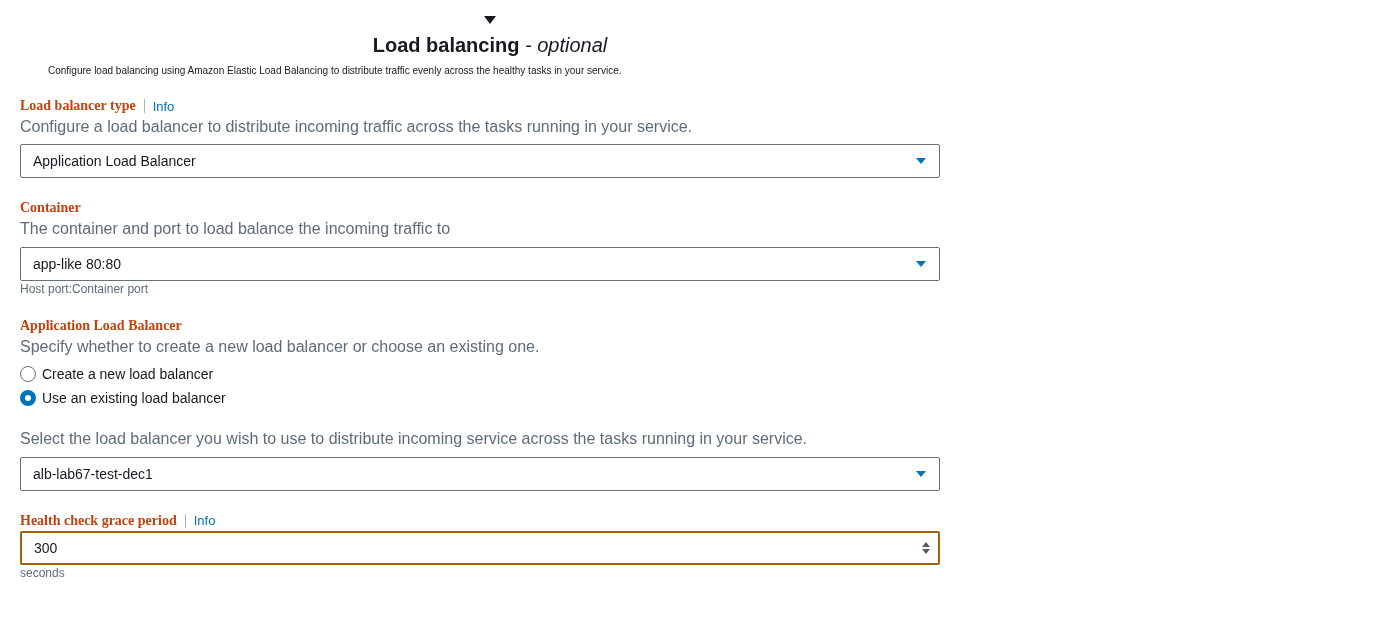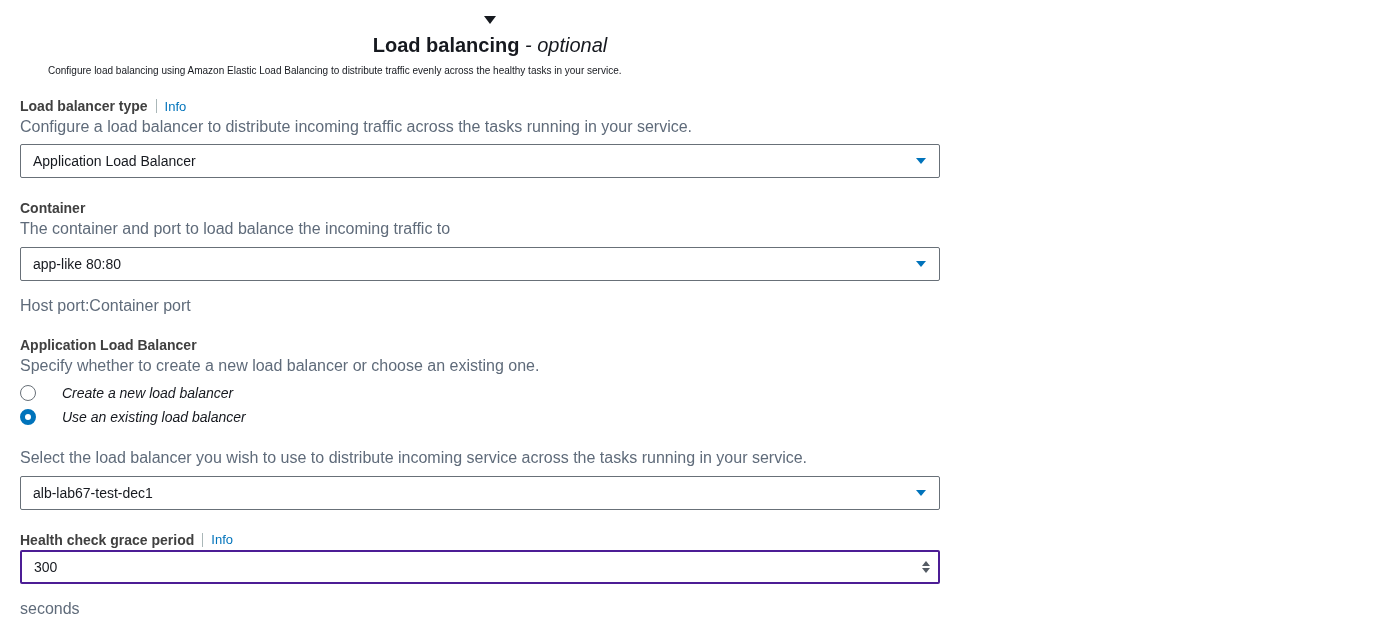--- a/index.html
+++ b/index.html
@@ -46,21 +46,22 @@
     .field { margin-bottom: 22px; }
     .field-label-row {
       display: flex;
       align-items: center;
       gap: 8px;
       margin-bottom: 2px;
     }
     .field-label {
       font-size: 14px;
       font-weight: 700;
-      color: #404040;
+      color: #c2410c;
+      font-family: Liberation Serif, serif;
     }
     .divider {
       width: 1px;
       height: 14px;
       background: #aab7b8;
     }
     .info-link {
       font-size: 13px;
       font-weight: 400;
       color: #0073bb;
@@ -96,32 +97,31 @@
       right: 14px;
       top: 50%;
       transform: translateY(-50%);
       width: 0; height: 0;
       border-left: 5px solid transparent;
       border-right: 5px solid transparent;
       border-top: 6px solid #0073bb;
       pointer-events: none;
     }
     .hint-text {
-      font-size: 16px;
+      font-size: 12px;
       color: #5f6b7a;
-      margin-top: 16px;
+      margin-top: 1px;
     }
     .radio-group { margin-top: 8px; }
     .radio-row {
       display: flex;
       align-items: flex-end;
-      gap: 26px;
+      gap: 6px;
       margin-bottom: 8px;
       cursor: pointer;
-      font-style: italic;
     }
     .radio {
       width: 16px; height: 16px;
       border: 1px solid #687078;
       border-radius: 50%;
       display: flex;
       align-items: center;
       justify-content: center;
       flex-shrink: 0;
     }
@@ -132,21 +132,21 @@
       font-size: 14px;
       color: #16191f;
     }
     .number-wrap {
       position: relative;
       width: 920px;
     }
     .number-input {
       width: 100%;
       height: 34px;
-      border: 2px solid #4c1d95;
+      border: 2px solid #a16207;
       border-radius: 2px;
       padding: 0 36px 0 12px;
       font-size: 14px;
       font-family: inherit;
       color: #16191f;
       background: #fff;
       outline: none;
     }
     .spinner {
       position: absolute;

